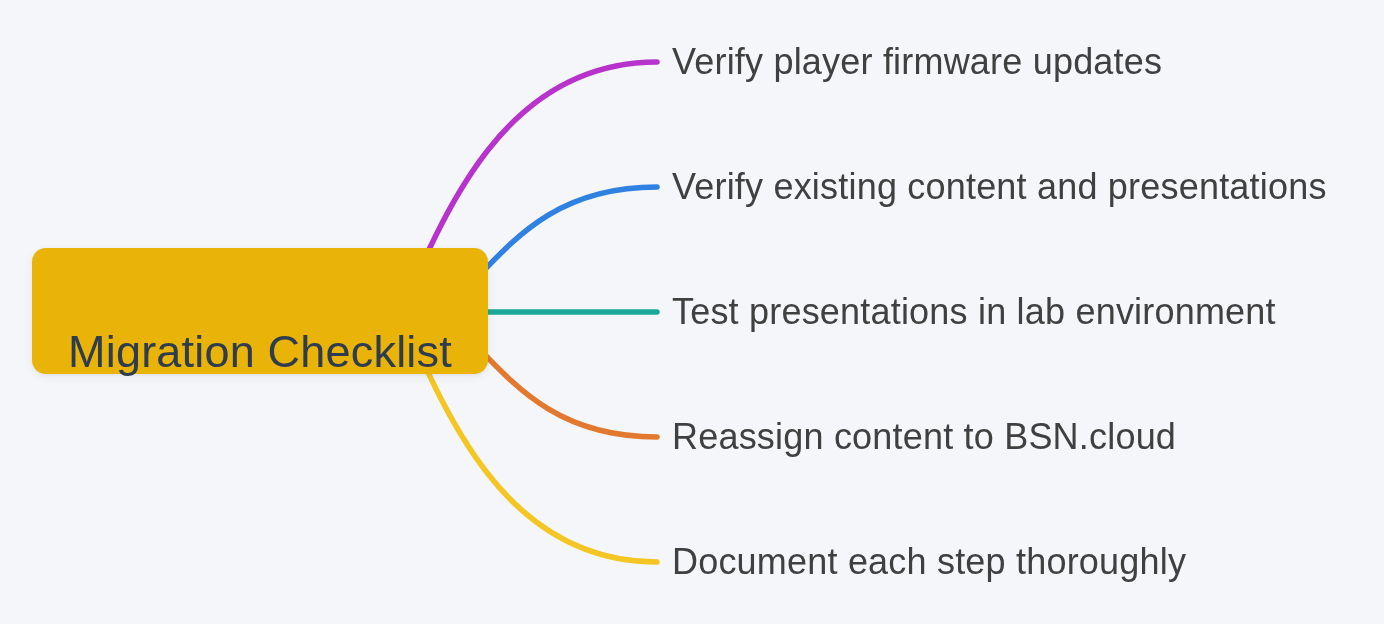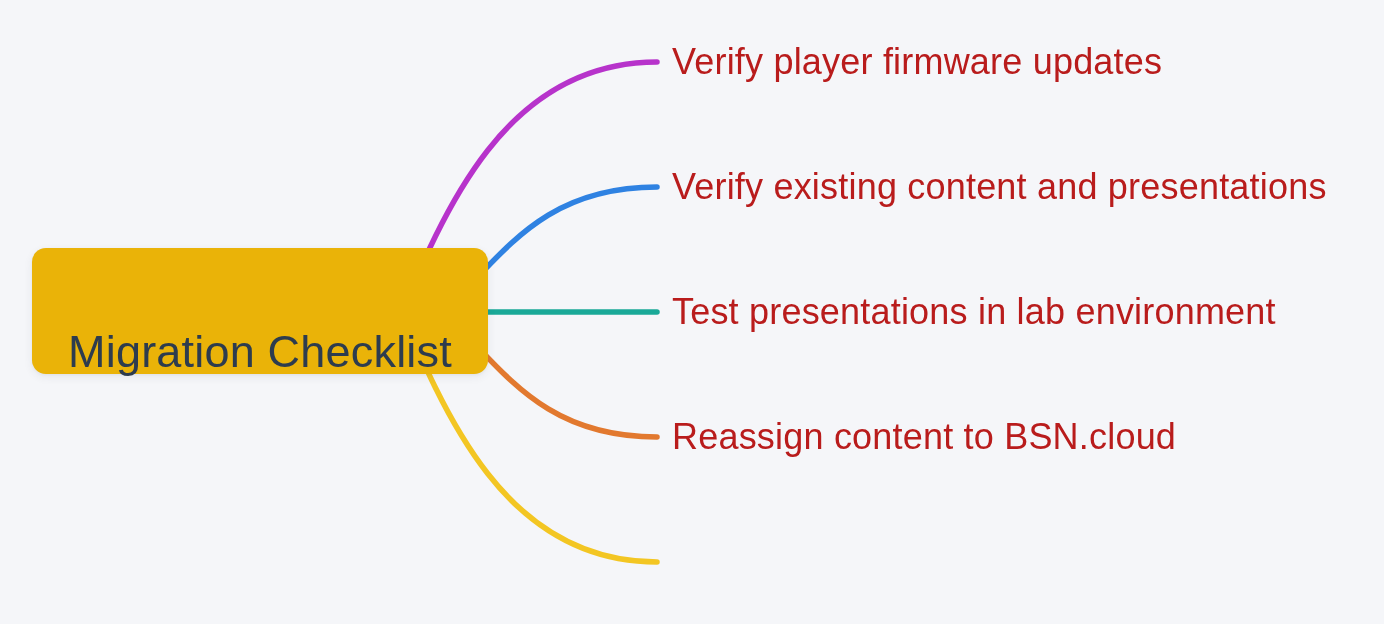--- a/index.html
+++ b/index.html
@@ -52,21 +52,21 @@
     color: #2d3c4e;
     letter-spacing: 0.2px;
     white-space: nowrap;
   }
   .branch-label {
     position: absolute;
     left: 672px;
     transform: translateY(-50%);
     font-size: 36px;
     line-height: 1.2;
-    color: #b91c1c;
+    color: #404040;
     white-space: nowrap;
     z-index: 2;
     letter-spacing: 0.2px;
   }
   .branch-label.b1 { top: 62px; }
   .branch-label.b2 { top: 187px; }
   .branch-label.b3 { top: 312px; }
   .branch-label.b4 { top: 437px; }
   .branch-label.b5 { top: 562px; }
 </style>
@@ -84,14 +84,15 @@
   </svg>
 
   <div class="root-node">
     <span class="root-label">Migration Checklist</span>
   </div>
 
   <div class="branch-label b1">Verify player firmware updates</div>
   <div class="branch-label b2">Verify existing content and presentations</div>
   <div class="branch-label b4">Reassign content to BSN.cloud</div>
   <div class="branch-label b3">Test presentations in lab environment</div>
+  <div class="branch-label b5">Document each step thoroughly</div>
 
 </div>
 
 </body></html>

